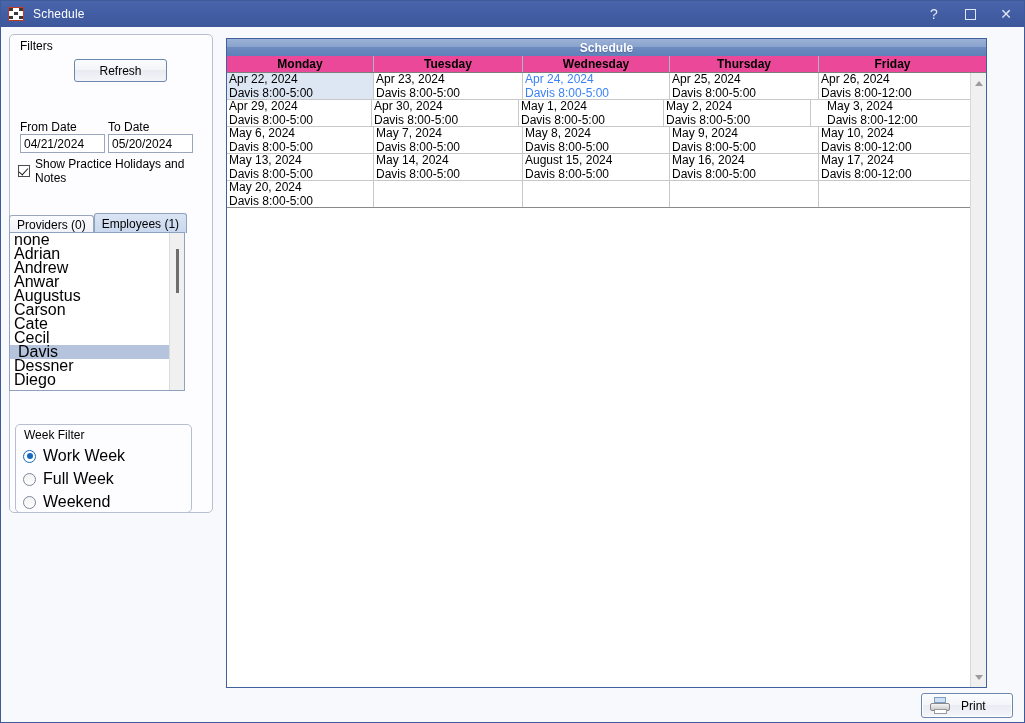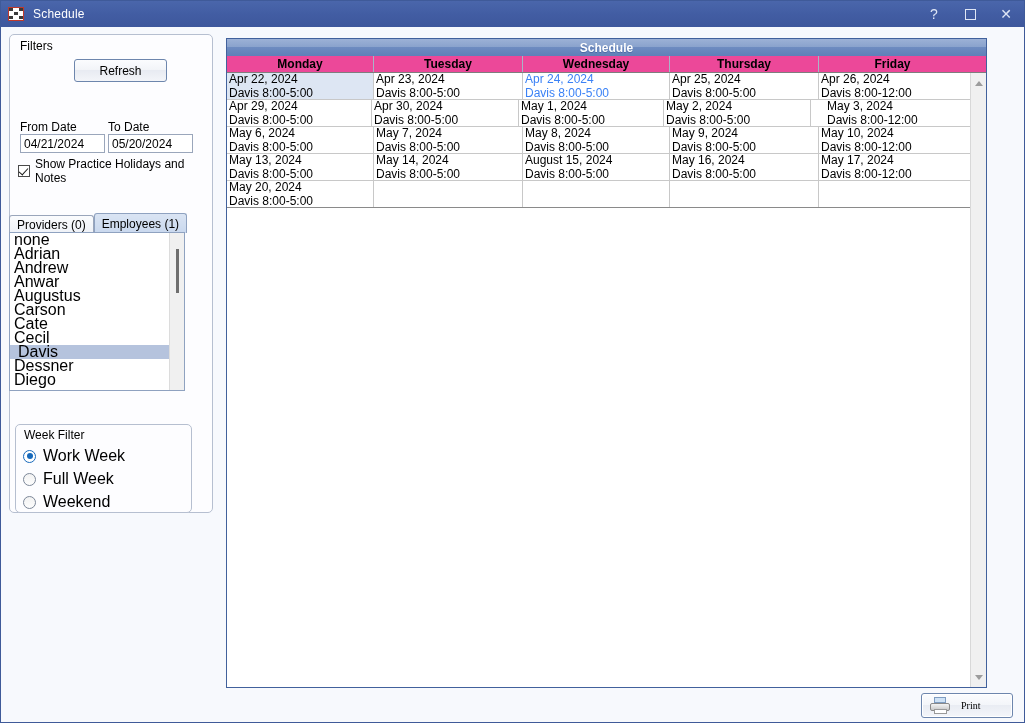--- a/index.html
+++ b/index.html
@@ -408,22 +408,21 @@
   #printer-icon .paper-out {
     position: absolute;
     left: 5px; top: 12px;
     width: 13px; height: 5px;
     background: #ffffff;
     border: 1px solid #9a9a9a;
     box-sizing: border-box;
   }
   #print-label {
     margin-left: 10px;
-    font-size: 10px;
-    font-family: Liberation Serif, serif;
+    font-size: 12px;
   }
 </style>
 </head>
 <body>
 
 <div id="window">
 
   <div id="titlebar">
     <div id="app-icon">
       <div class="cell" style="left:0px;top:0px;background:#3a3a3a"></div>

